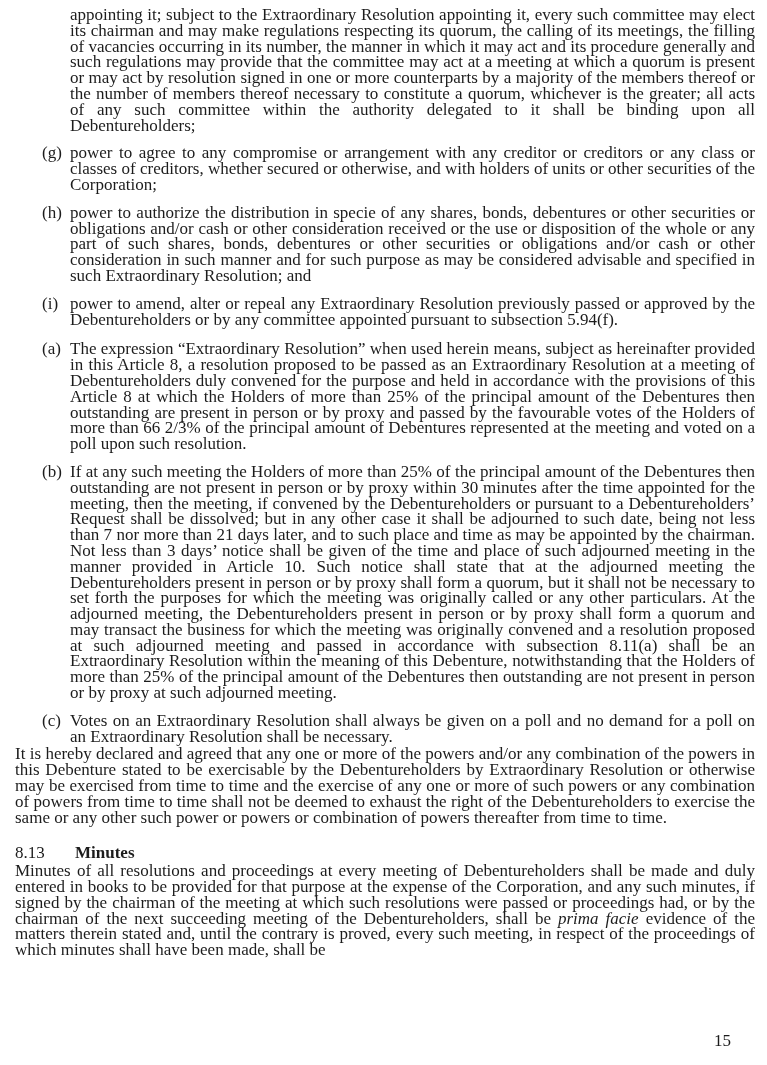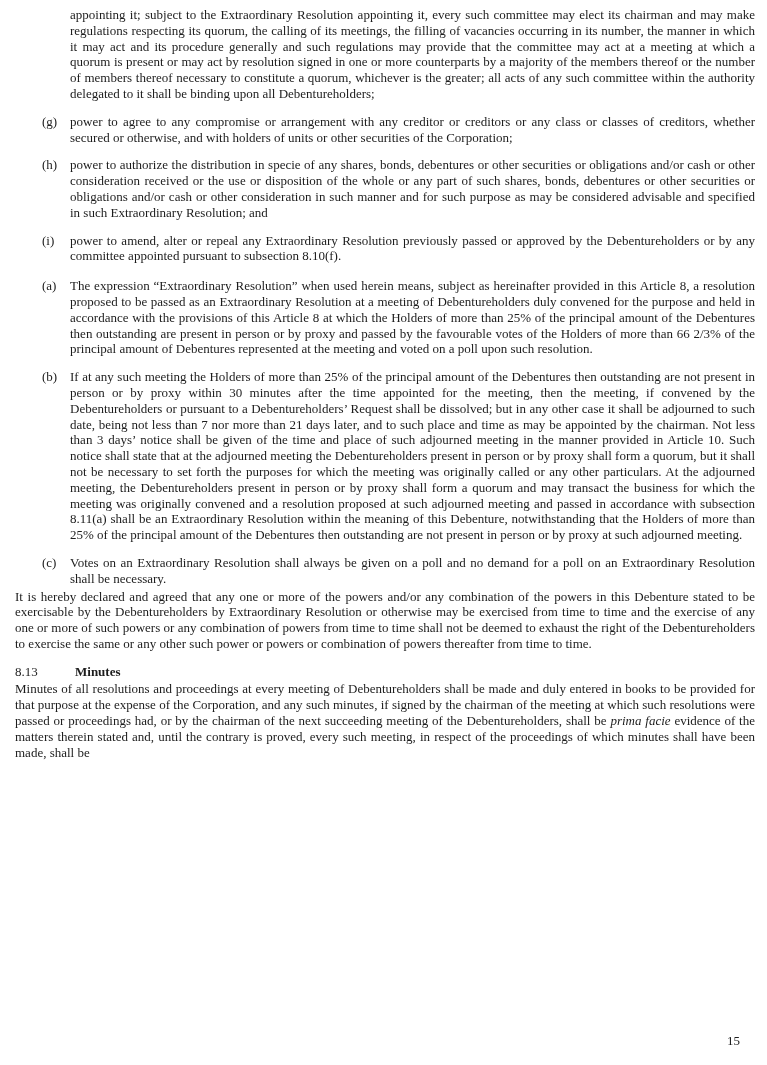--- a/index.html
+++ b/index.html
@@ -4,58 +4,58 @@
 <style>
   * { margin: 0; padding: 0; box-sizing: border-box; }
   html, body { background: #ffffff; }
   .page {
     position: relative;
     width: 767px;
     height: 1065px;
     margin: 0 auto;
     background: #ffffff;
     font-family: "Liberation Serif", serif;
-    font-size: 13px;
+    font-size: 17px;
     line-height: 15.8px;
     color: #1c1c1c;
     padding: 7px 12px 0 15px;
     overflow: hidden;
   }
   .para { text-align: justify; }
   .indented { margin-left: 55px; }
   .list-item { position: relative; padding-left: 55px; margin-top: 12px; }
   .li-label { position: absolute; left: 27px; top: 0; }
   .li-text { text-align: justify; }
   .sec-heading { margin-top: 18px; }
-  .sec-heading.big-gap { margin-top: 12px; }
+  .sec-heading.big-gap { margin-top: 20px; }
   .sec-num { display: inline-block; width: 60px; font-weight: normal; }
   .sec-title { font-weight: bold; }
   .body-para { text-align: justify; margin-top: 2px; }
   .first-item { margin-top: 14px; }
-  .page-number { position: absolute; right: 27px; bottom: 16px; }
+  .page-number { position: absolute; right: 36px; bottom: 16px; }
   em { }
 </style>
 </head>
 <body>
 
 <div class="page">
 
   <div class="para indented">appointing it; subject to the Extraordinary Resolution appointing it, every such committee may elect its chairman and may make regulations respecting its quorum, the calling of its meetings, the filling of vacancies occurring in its number, the manner in which it may act and its procedure generally and such regulations may provide that the committee may act at a meeting at which a quorum is present or may act by resolution signed in one or more counterparts by a majority of the members thereof or the number of members thereof necessary to constitute a quorum, whichever is the greater; all acts of any such committee within the authority delegated to it shall be binding upon all Debentureholders;</div>
 
   <div class="list-item">
     <span class="li-label">(g)</span>
     <div class="li-text">power to agree to any compromise or arrangement with any creditor or creditors or any class or classes of creditors, whether secured or otherwise, and with holders of units or other securities of the Corporation;</div>
   </div>
   <div class="list-item">
     <span class="li-label">(h)</span>
     <div class="li-text">power to authorize the distribution in specie of any shares, bonds, debentures or other securities or obligations and/or cash or other consideration received or the use or disposition of the whole or any part of such shares, bonds, debentures or other securities or obligations and/or cash or other consideration in such manner and for such purpose as may be considered advisable and specified in such Extraordinary Resolution; and</div>
   </div>
   <div class="list-item">
     <span class="li-label">(i)</span>
-    <div class="li-text">power to amend, alter or repeal any Extraordinary Resolution previously passed or approved by the Debentureholders or by any committee appointed pursuant to subsection 8.10(f).</div>
+    <div class="li-text">power to amend, alter or repeal any Extraordinary Resolution previously passed or approved by the Debentureholders or by any committee appointed pursuant to subsection 5.94(f).</div>
   </div>
 
 
   <div class="list-item first-item">
     <span class="li-label">(a)</span>
     <div class="li-text">The expression “Extraordinary Resolution” when used herein means, subject as hereinafter provided in this Article 8, a resolution proposed to be passed as an Extraordinary Resolution at a meeting of Debentureholders duly convened for the purpose and held in accordance with the provisions of this Article 8 at which the Holders of more than 25% of the principal amount of the Debentures then outstanding are present in person or by proxy and passed by the favourable votes of the Holders of more than 66 2/3% of the principal amount of Debentures represented at the meeting and voted on a poll upon such resolution.</div>
   </div>
   <div class="list-item">
     <span class="li-label">(b)</span>
     <div class="li-text">If at any such meeting the Holders of more than 25% of the principal amount of the Debentures then outstanding are not present in person or by proxy within 30 minutes after the time appointed for the meeting, then the meeting, if convened by the Debentureholders or pursuant to a Debentureholders’ Request shall be dissolved; but in any other case it shall be adjourned to such date, being not less than 7 nor more than 21 days later, and to such place and time as may be appointed by the chairman.  Not less than 3 days’ notice shall be given of the time and place of such adjourned meeting in the manner provided in Article 10.  Such notice shall state that at the adjourned meeting the Debentureholders present in person or by proxy shall form a quorum, but it shall not be necessary to set forth the purposes for which the meeting was originally called or any other particulars.  At the adjourned meeting, the Debentureholders present in person or by proxy shall form a quorum and may transact the business for which the meeting was originally convened and a resolution proposed at such adjourned meeting and passed in accordance with subsection 8.11(a) shall be an Extraordinary Resolution within the meaning of this Debenture, notwithstanding that the Holders of more than 25% of the principal amount of the Debentures then outstanding are not present in person or by proxy at such adjourned meeting.</div>

